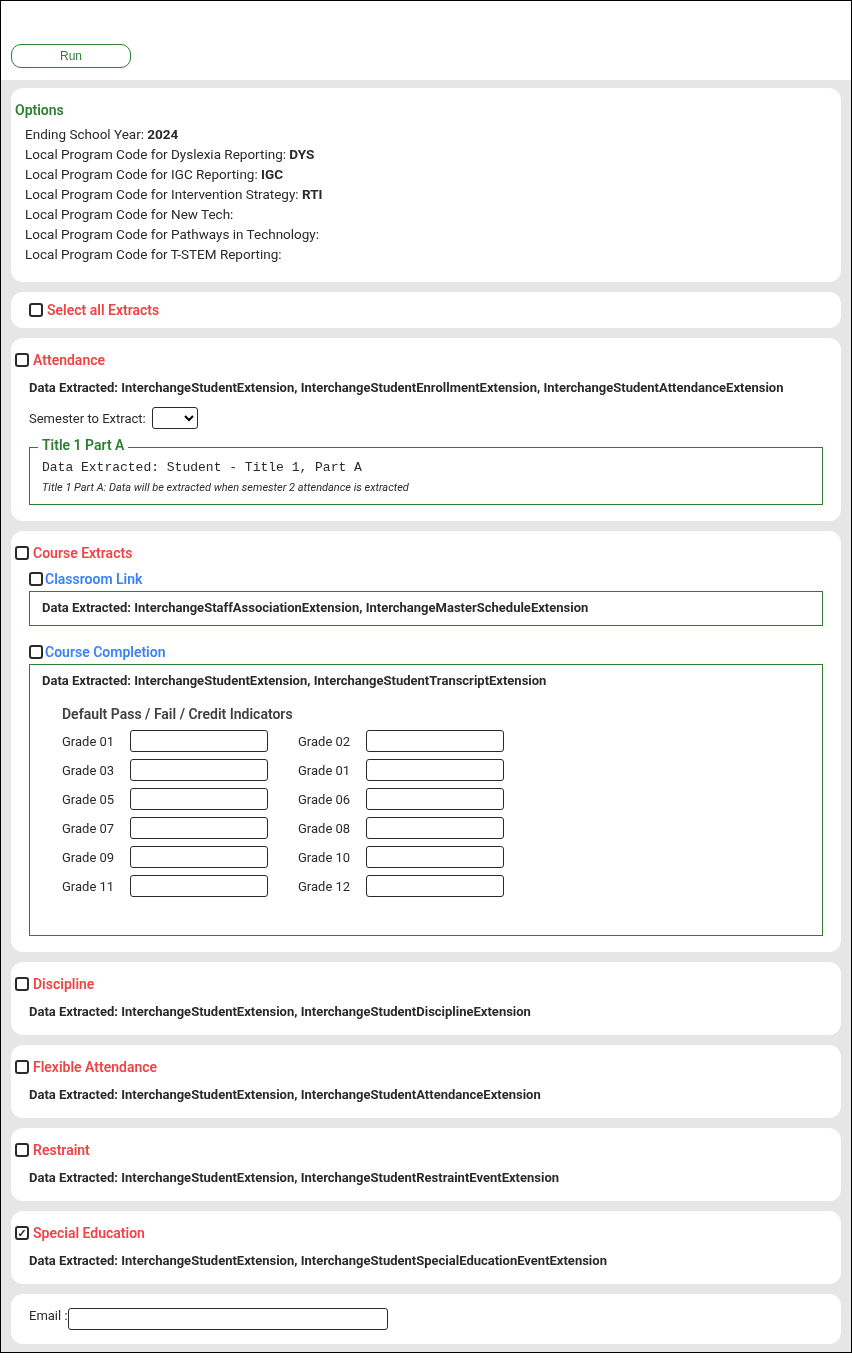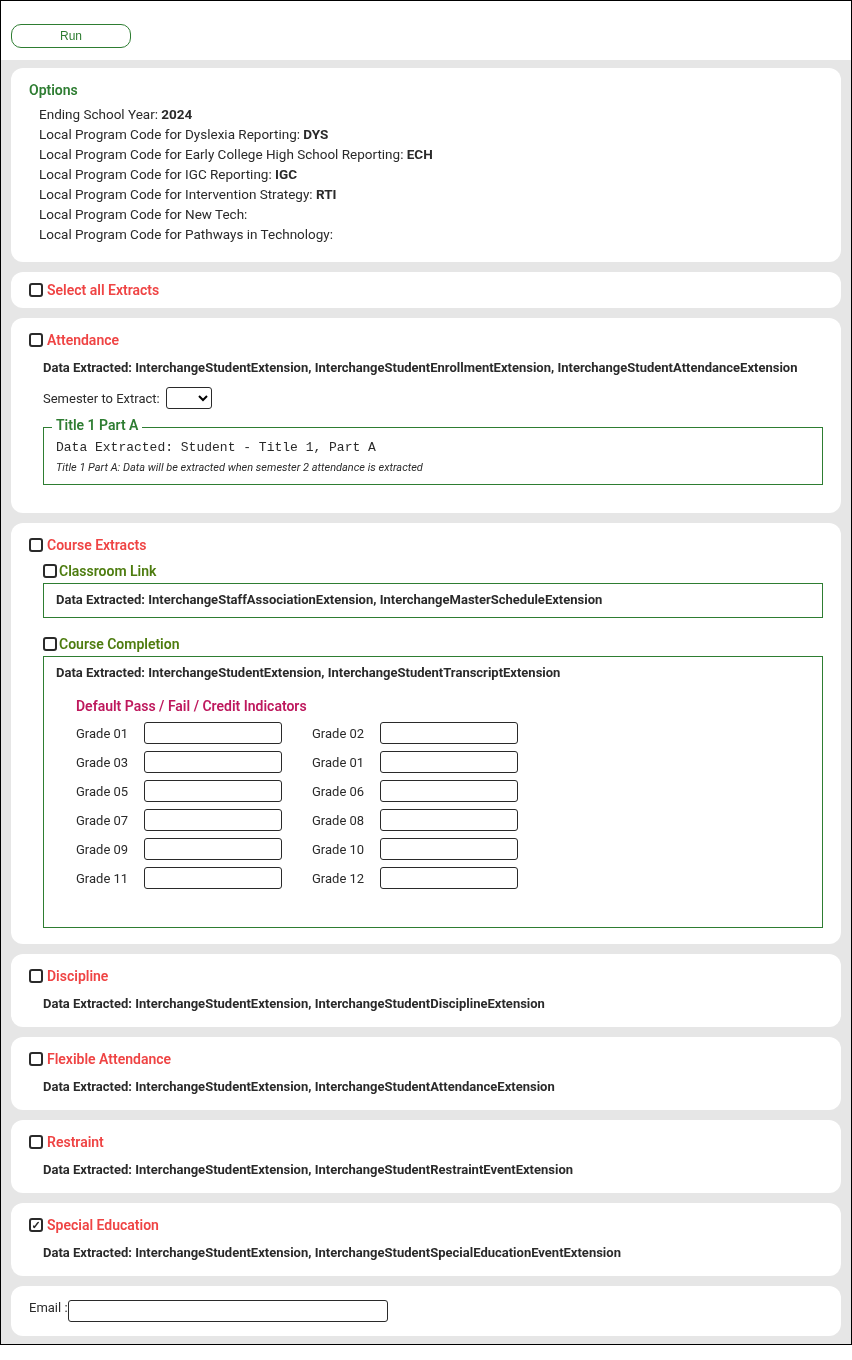--- a/index.html
+++ b/index.html
@@ -5,35 +5,35 @@
     * { box-sizing: border-box; margin: 0; padding: 0; }
     body {
       font-family: -apple-system, BlinkMacSystemFont, "Segoe UI", Roboto, Arial, sans-serif;
       font-size: 13px;
       color: #2a2a2a;
       background: #fff;
       width: 852px;
       border: 1px solid #000;
     }
     .gray-bg { background: #e6e6e6; padding: 8px 10px; }
-    .top-bar { padding: 23px 10px 12px 10px; }
+    .top-bar { padding: 23px 10px 12px 10px; margin-top: 20px; }
     .run-btn {
       width: 120px;
       height: 24px;
       background: #fff;
       border: 1px solid #2e7d32;
       border-radius: 10px;
       color: #2e7d32;
       font-size: 12px;
       cursor: pointer;
     }
     .panel {
       background: #fff;
       border-radius: 12px;
-      padding: 14px 18px 16px 18px;
+      padding: 14px 18px 16px 4px;
       margin-bottom: 10px;
     }
     .panel:last-child { margin-bottom: 0; }
     .green-hdr { color: #2e7d32; font-weight: 600; font-size: 14px; }
     .options-list { margin-top: 8px; padding-left: 10px; }
     .options-list div { margin: 4px 0; font-size: 13.5px; }
     .opt-val { font-weight: 700; }
     .cb-row { display: flex; align-items: center; gap: 2px; }
     .cb {
       width: 14px; height: 14px;
@@ -57,45 +57,45 @@
     .data-extr .lbl { font-weight: 700; }
     .sem-row { margin-top: 12px; padding-left: 14px; display: flex; align-items: center; gap: 6px; }
     .sem-sel {
       width: 46px; height: 22px;
       border: 1px solid #2a2a2a;
       border-radius: 3px;
       font-size: 12px;
       background: #fff;
     }
     .sub-fieldset {
-      margin: 18px 0 12px 14px;
+      margin: 18px 0 0 14px;
       border: 1px solid #2e7d32;
       padding: 8px 12px 10px 12px;
       position: relative;
     }
     .sub-legend {
       position: absolute;
       top: -11px;
       left: 8px;
       background: #fff;
       padding: 0 4px;
       color: #2e7d32;
       font-weight: 600;
       font-size: 14px;
     }
     .sub-text { font-size: 13px; margin-top: 4px; font-family: Liberation Mono, monospace; }
     .sub-note { font-style: italic; font-size: 11px; margin-top: 6px; color: #2a2a2a; }
     .nested-cb-row { display: flex; align-items: center; gap: 2px; margin-top: 10px; padding-left: 14px; }
-    .nested-cb-label { color: #4d7c0f; font-weight: 600; font-size: 14px; }
+    .nested-cb-label { color: #3b82f6; font-weight: 600; font-size: 14px; }
     .nested-box {
       margin: 4px 0 0 14px;
       border: 1px solid #2e7d32;
       padding: 8px 12px 10px 12px;
     }
-    .ind-hdr { color: #be185d; font-weight: 600; font-size: 14px; margin: 18px 0 8px 20px; }
+    .ind-hdr { color: #404040; font-weight: 600; font-size: 14px; margin: 18px 0 8px 20px; }
     .grade-grid {
       margin-left: 20px;
       display: grid;
       grid-template-columns: 68px 138px 30px 68px 138px;
       row-gap: 7px;
       align-items: center;
     }
     .grade-lbl { font-size: 13px; }
     .grade-inp {
       width: 138px;
@@ -123,25 +123,25 @@
   <button class="run-btn">Run</button>
 </div>
 
 <div class="gray-bg">
 
   <div class="panel">
     <div class="green-hdr">Options</div>
     <div class="options-list">
       <div><span>Ending School Year: </span><span class="opt-val">2024</span></div>
       <div><span>Local Program Code for Dyslexia Reporting: </span><span class="opt-val">DYS</span></div>
-      <div><span>Local Program Code for Early College High School Reporting: </span><span class="opt-val">ECH</span></div>
       <div><span>Local Program Code for IGC Reporting: </span><span class="opt-val">IGC</span></div>
       <div><span>Local Program Code for Intervention Strategy: </span><span class="opt-val">RTI</span></div>
       <div><span>Local Program Code for New Tech:</span><span class="opt-val"></span></div>
       <div><span>Local Program Code for Pathways in Technology:</span><span class="opt-val"></span></div>
+      <div><span>Local Program Code for T-STEM Reporting:</span><span class="opt-val"></span></div>
     </div>
   </div>
 
   <div class="panel" style="padding:10px 18px;">
     <div class="cb-row">
       <span class="cb"></span>
       <span class="cb-label">Select all Extracts</span>
     </div>
   </div>
 

